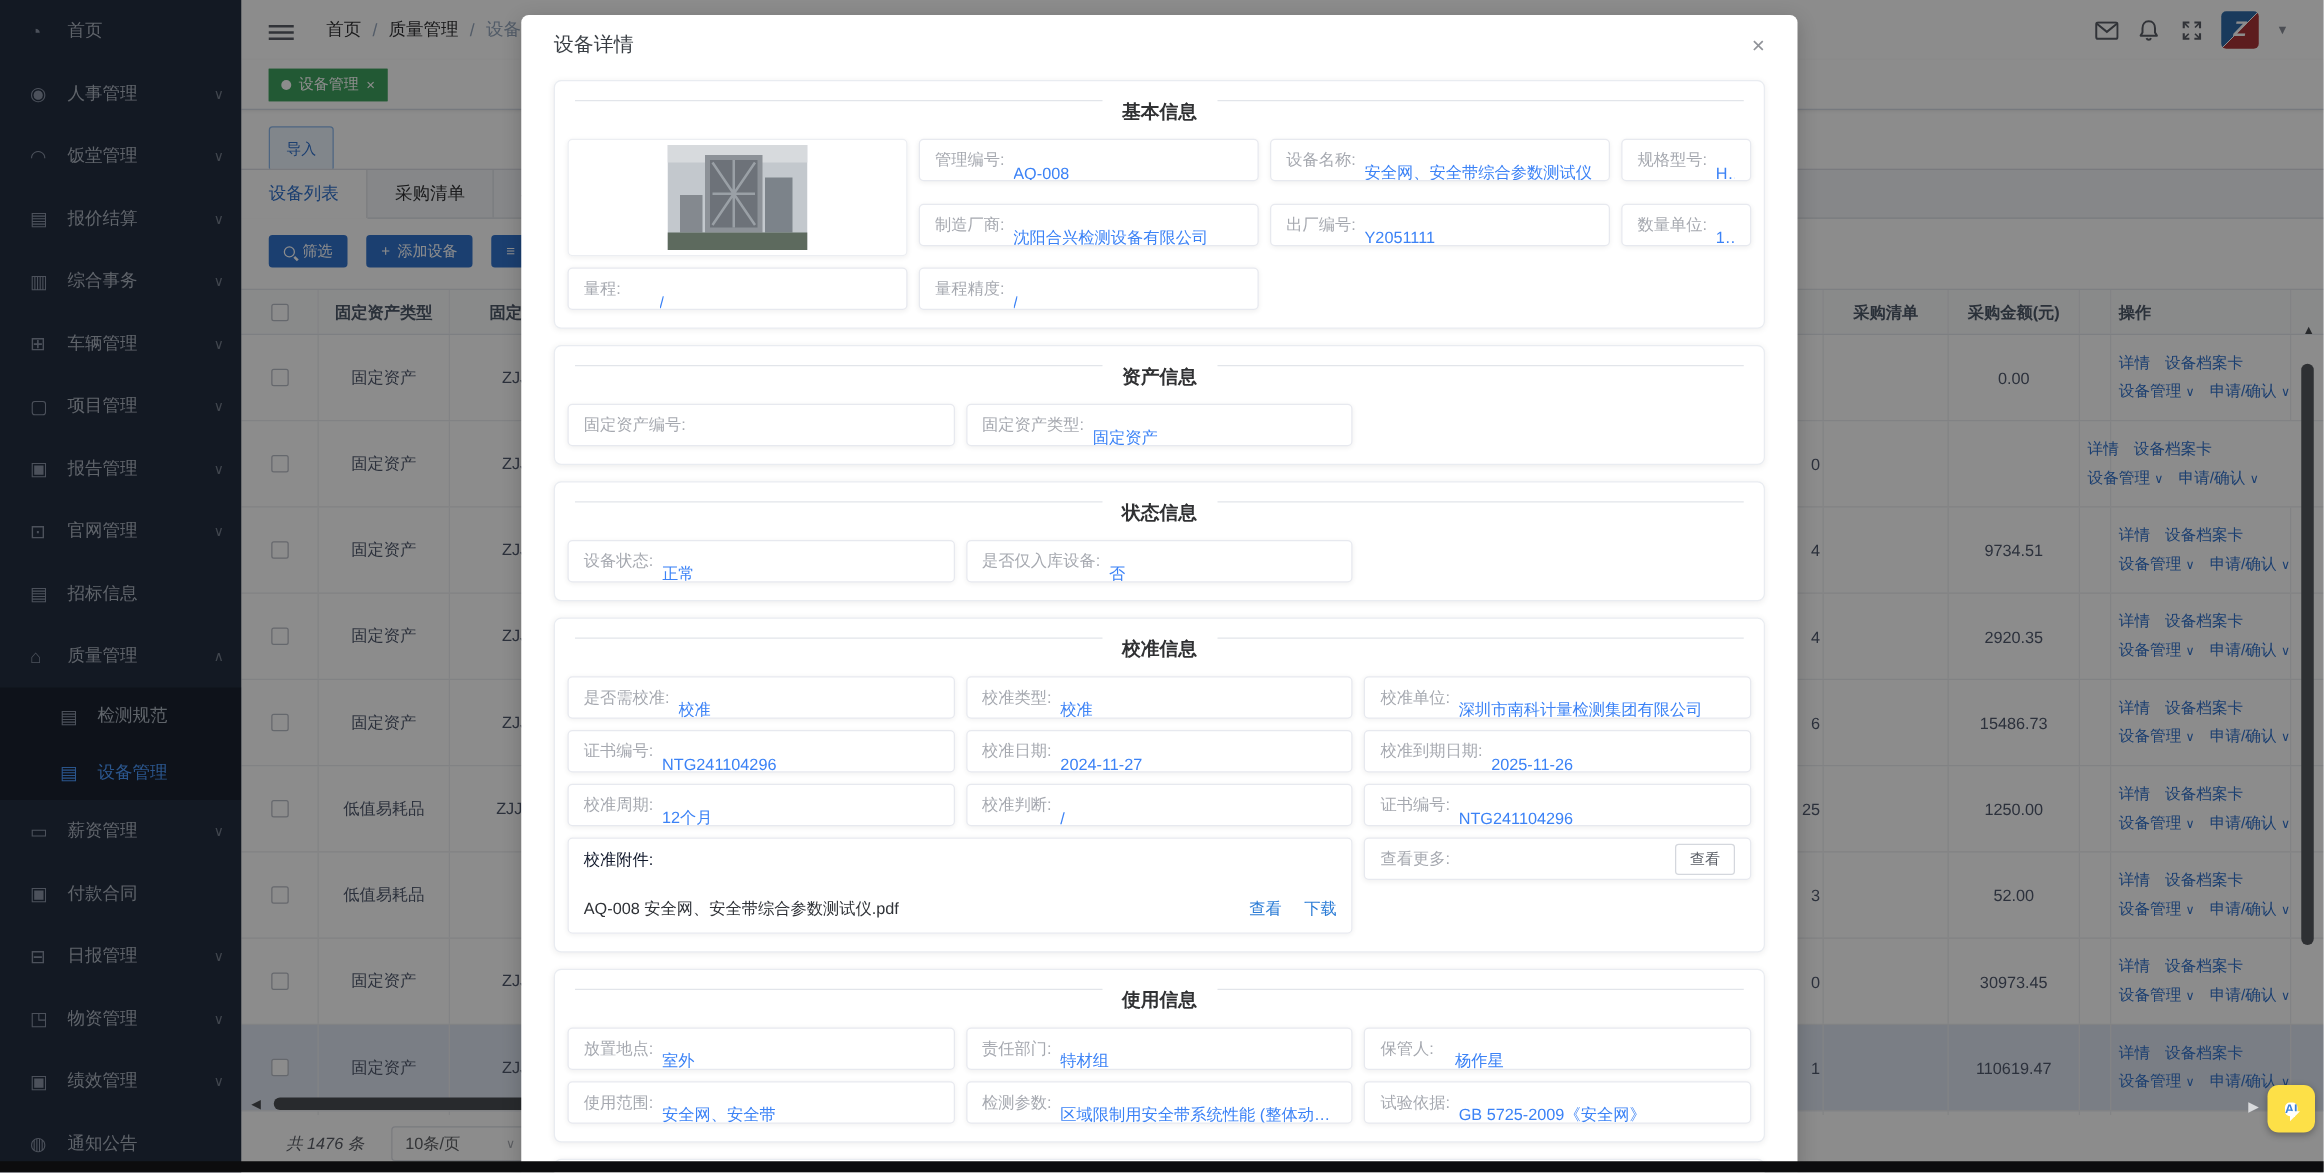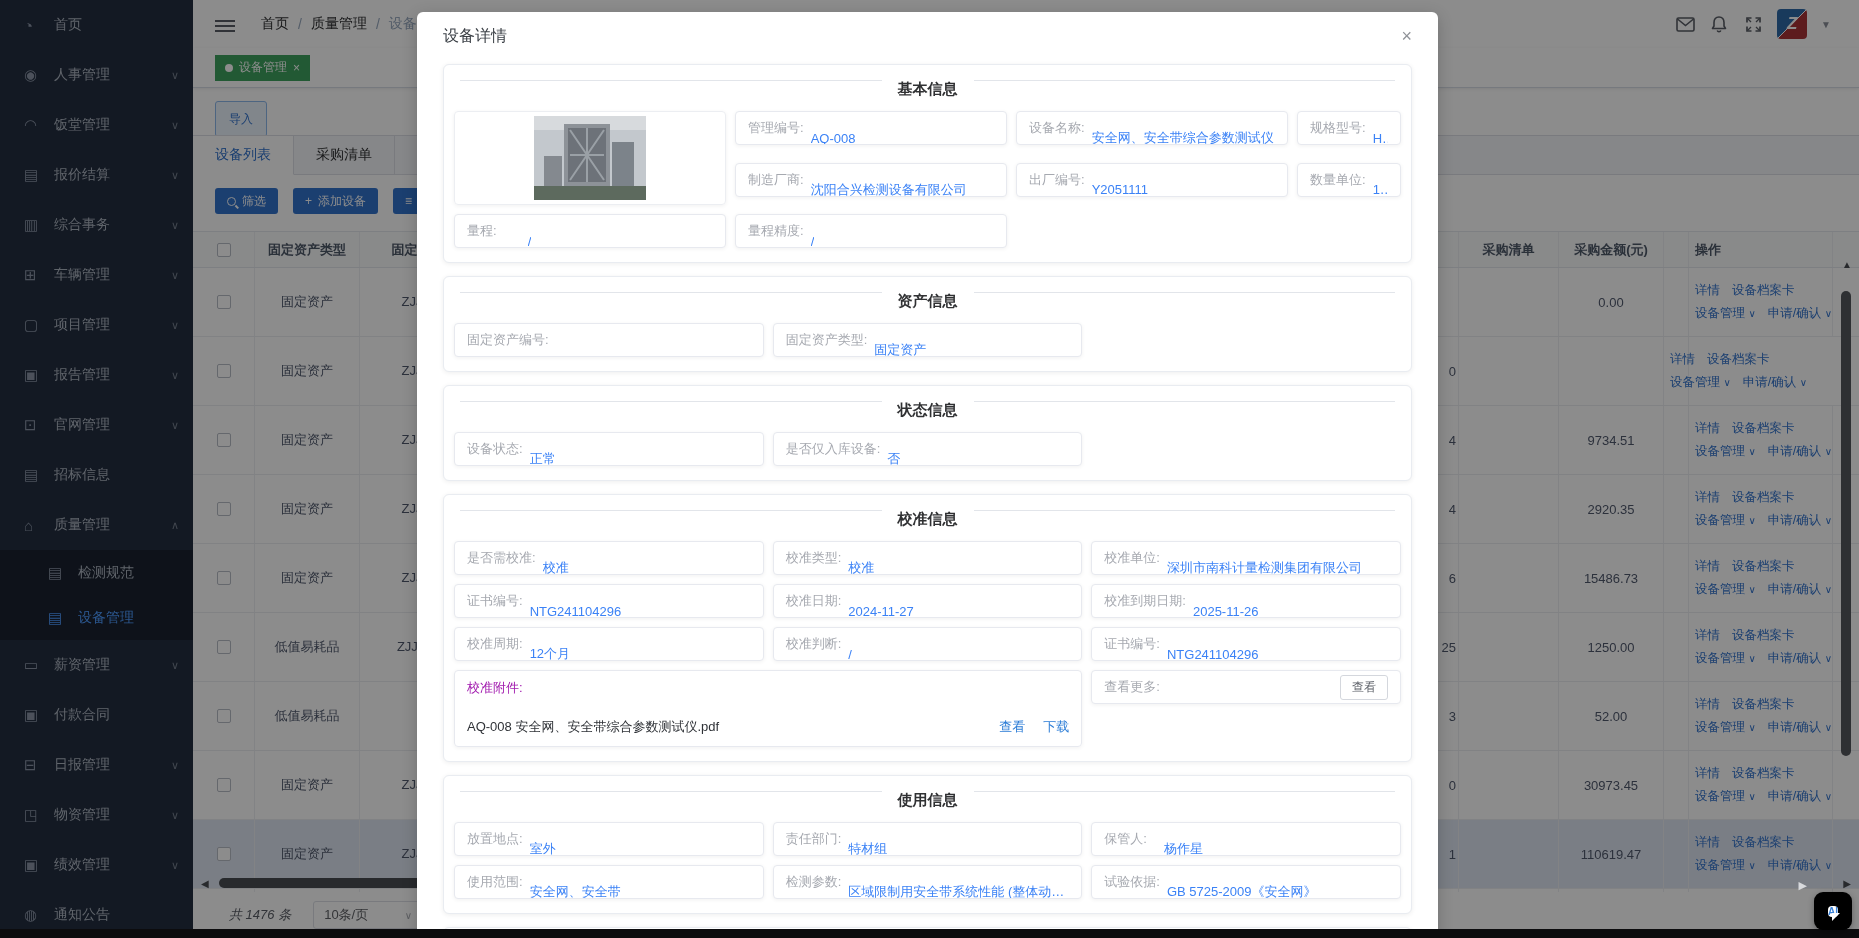--- a/index.html
+++ b/index.html
@@ -87,31 +87,31 @@
   .sec-head { display:flex; align-items:flex-start; gap:16px; margin:2px 6px 12px 6px; }
   .sec-head::before, .sec-head::after { content:""; flex:1; height:1px; background:#e2e5ea; }
   .sec-title { font-size:15px; font-weight:bold; color:#303133; }
   .fgrid { display:grid; grid-template-columns:1fr 1fr 1fr; gap:9px; }
   .fgrid.with-img { grid-template-columns:272px 272px 272px 1fr; }
   .field { height:34px; border:1px solid #e7e9ef; border-radius:4px; box-shadow:0 1px 4px rgba(0,0,0,.06); display:flex; align-items:center; padding:0 12px; font-size:13px; overflow:hidden; white-space:nowrap; background:#fff; }
   .field .fl { color:#a6a9b0; margin-right:7px; flex:none; }
   .field .fv { color:#3b82f6; overflow:hidden; text-overflow:ellipsis;margin-top:20px; }
   .photo-box { grid-row:1 / span 2; border:1px solid #eceef2; border-radius:4px; box-shadow:0 1px 4px rgba(0,0,0,.06); display:flex; align-items:center; justify-content:center; padding:4px; }
   .attach { grid-column:1 / span 2; grid-row:4 / span 2; border:1px solid #e7e9ef; border-radius:4px; box-shadow:0 1px 4px rgba(0,0,0,.06); padding:8px 12px 10px 12px; font-size:13px; display:flex; flex-direction:column; justify-content:space-between; height:77px; }
-  .attach .fl { color:#a21caf; }
+  .attach .fl { color:#0f172a; }
   .attach .filerow { display:flex; align-items:center; }
   .attach .fname { color:#2f3237; }
   .attach .links { margin-left:auto; display:flex; gap:18px; }
   .attach .links a { color:#2b7cd6; font-size:13px; text-decoration:none; cursor:pointer; }
   .more-field { justify-content:space-between; }
   .btn-view { border:1px solid #d4d7dd; background:#fff; border-radius:3px; font-size:12px; color:#5a5e66; padding:3px 11px; cursor:pointer; }
 
   
   .bottombar { position:absolute; left:0; right:0; bottom:0; height:9px; background:#0c0c0e; z-index:90; }
-  .ai-fab { position:absolute; right:7px; bottom:8px; width:38px; height:38px; border-radius:9px; background:#000000; z-index:95; border:none; color:#fff; cursor:pointer; box-shadow:0 2px 6px rgba(0,0,0,.3); }
+  .ai-fab { position:absolute; right:7px; bottom:32px; width:38px; height:38px; border-radius:9px; background:#fde047; z-index:95; border:none; color:#fff; cursor:pointer; box-shadow:0 2px 6px rgba(0,0,0,.3); }
   .ai-fab .bub { position:relative; width:24px; height:17px; margin:0 auto; background:#fff; border-radius:4px; color:#3b82d8; font-size:10px; font-weight:bold; line-height:17px; }
   .ai-fab .bub::after { content:""; position:absolute; left:4px; bottom:-4px; border:4px solid transparent; border-top-color:#fff; border-left-color:#fff; }
   .pg-arrow { position:absolute; right:52px; bottom:46px; color:#d8dadd; font-size:11px; z-index:60; }
 </style>
 </head>
 <body>
 
 <aside class="sidebar">
   <div class="side-item">
     <span class="ic">◔</span>

